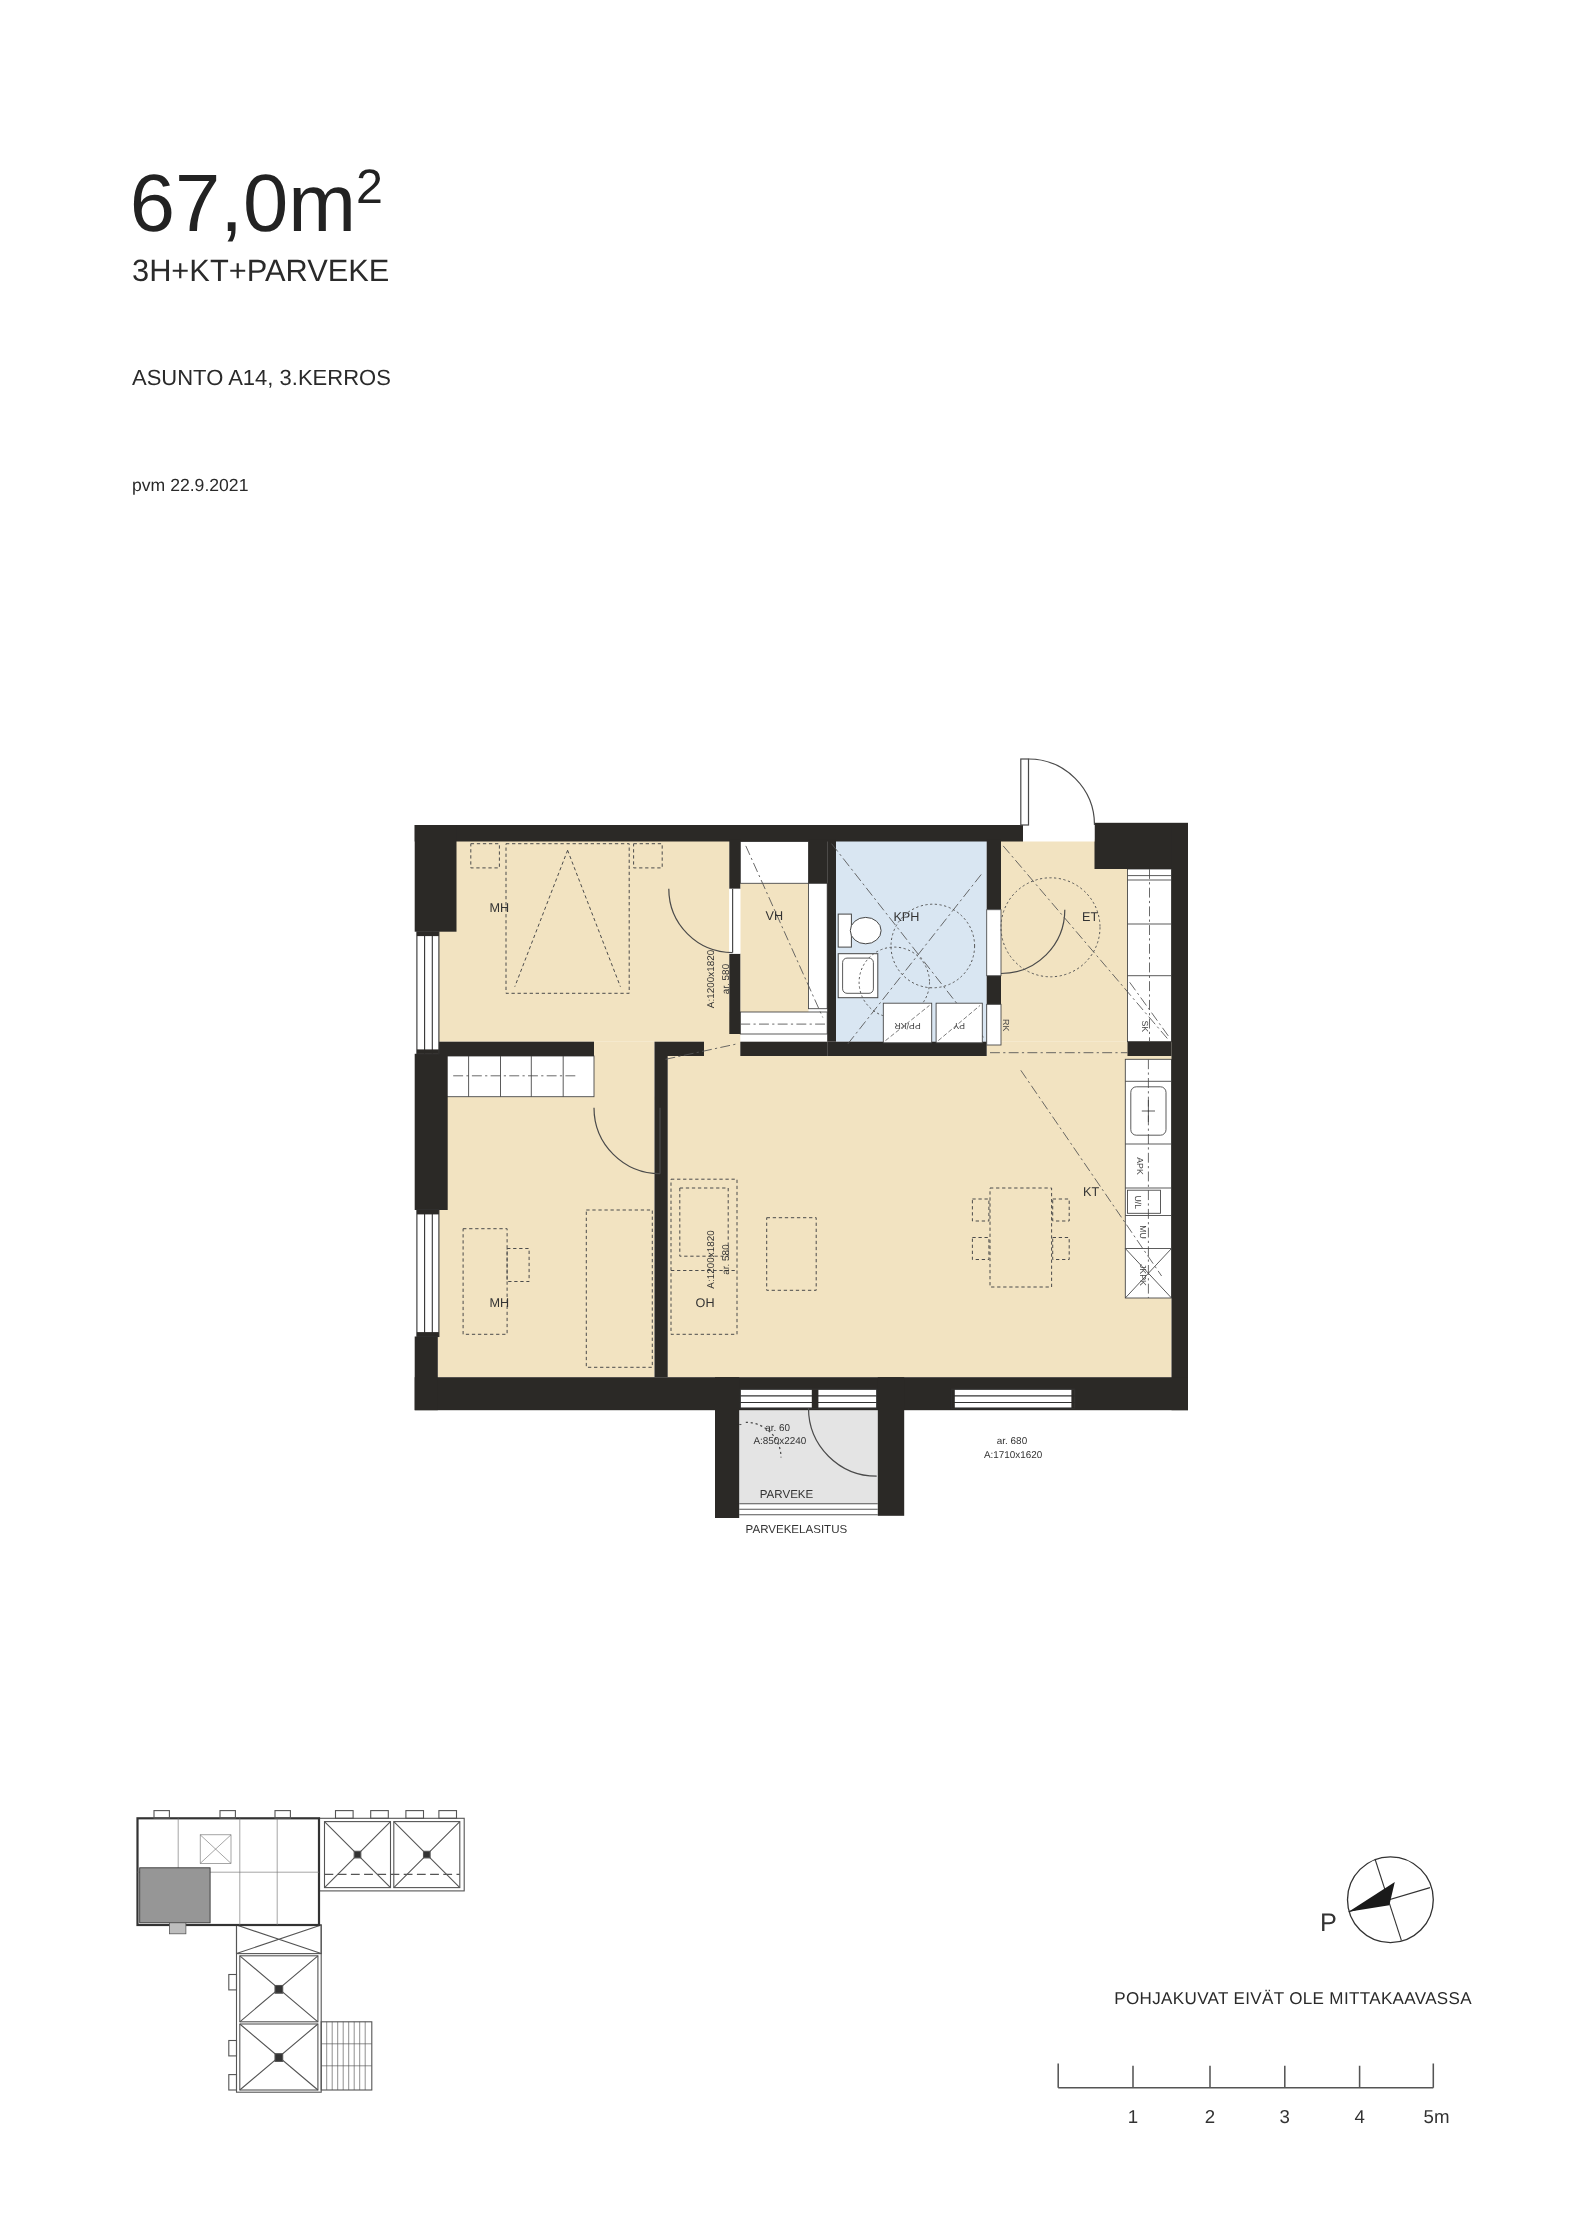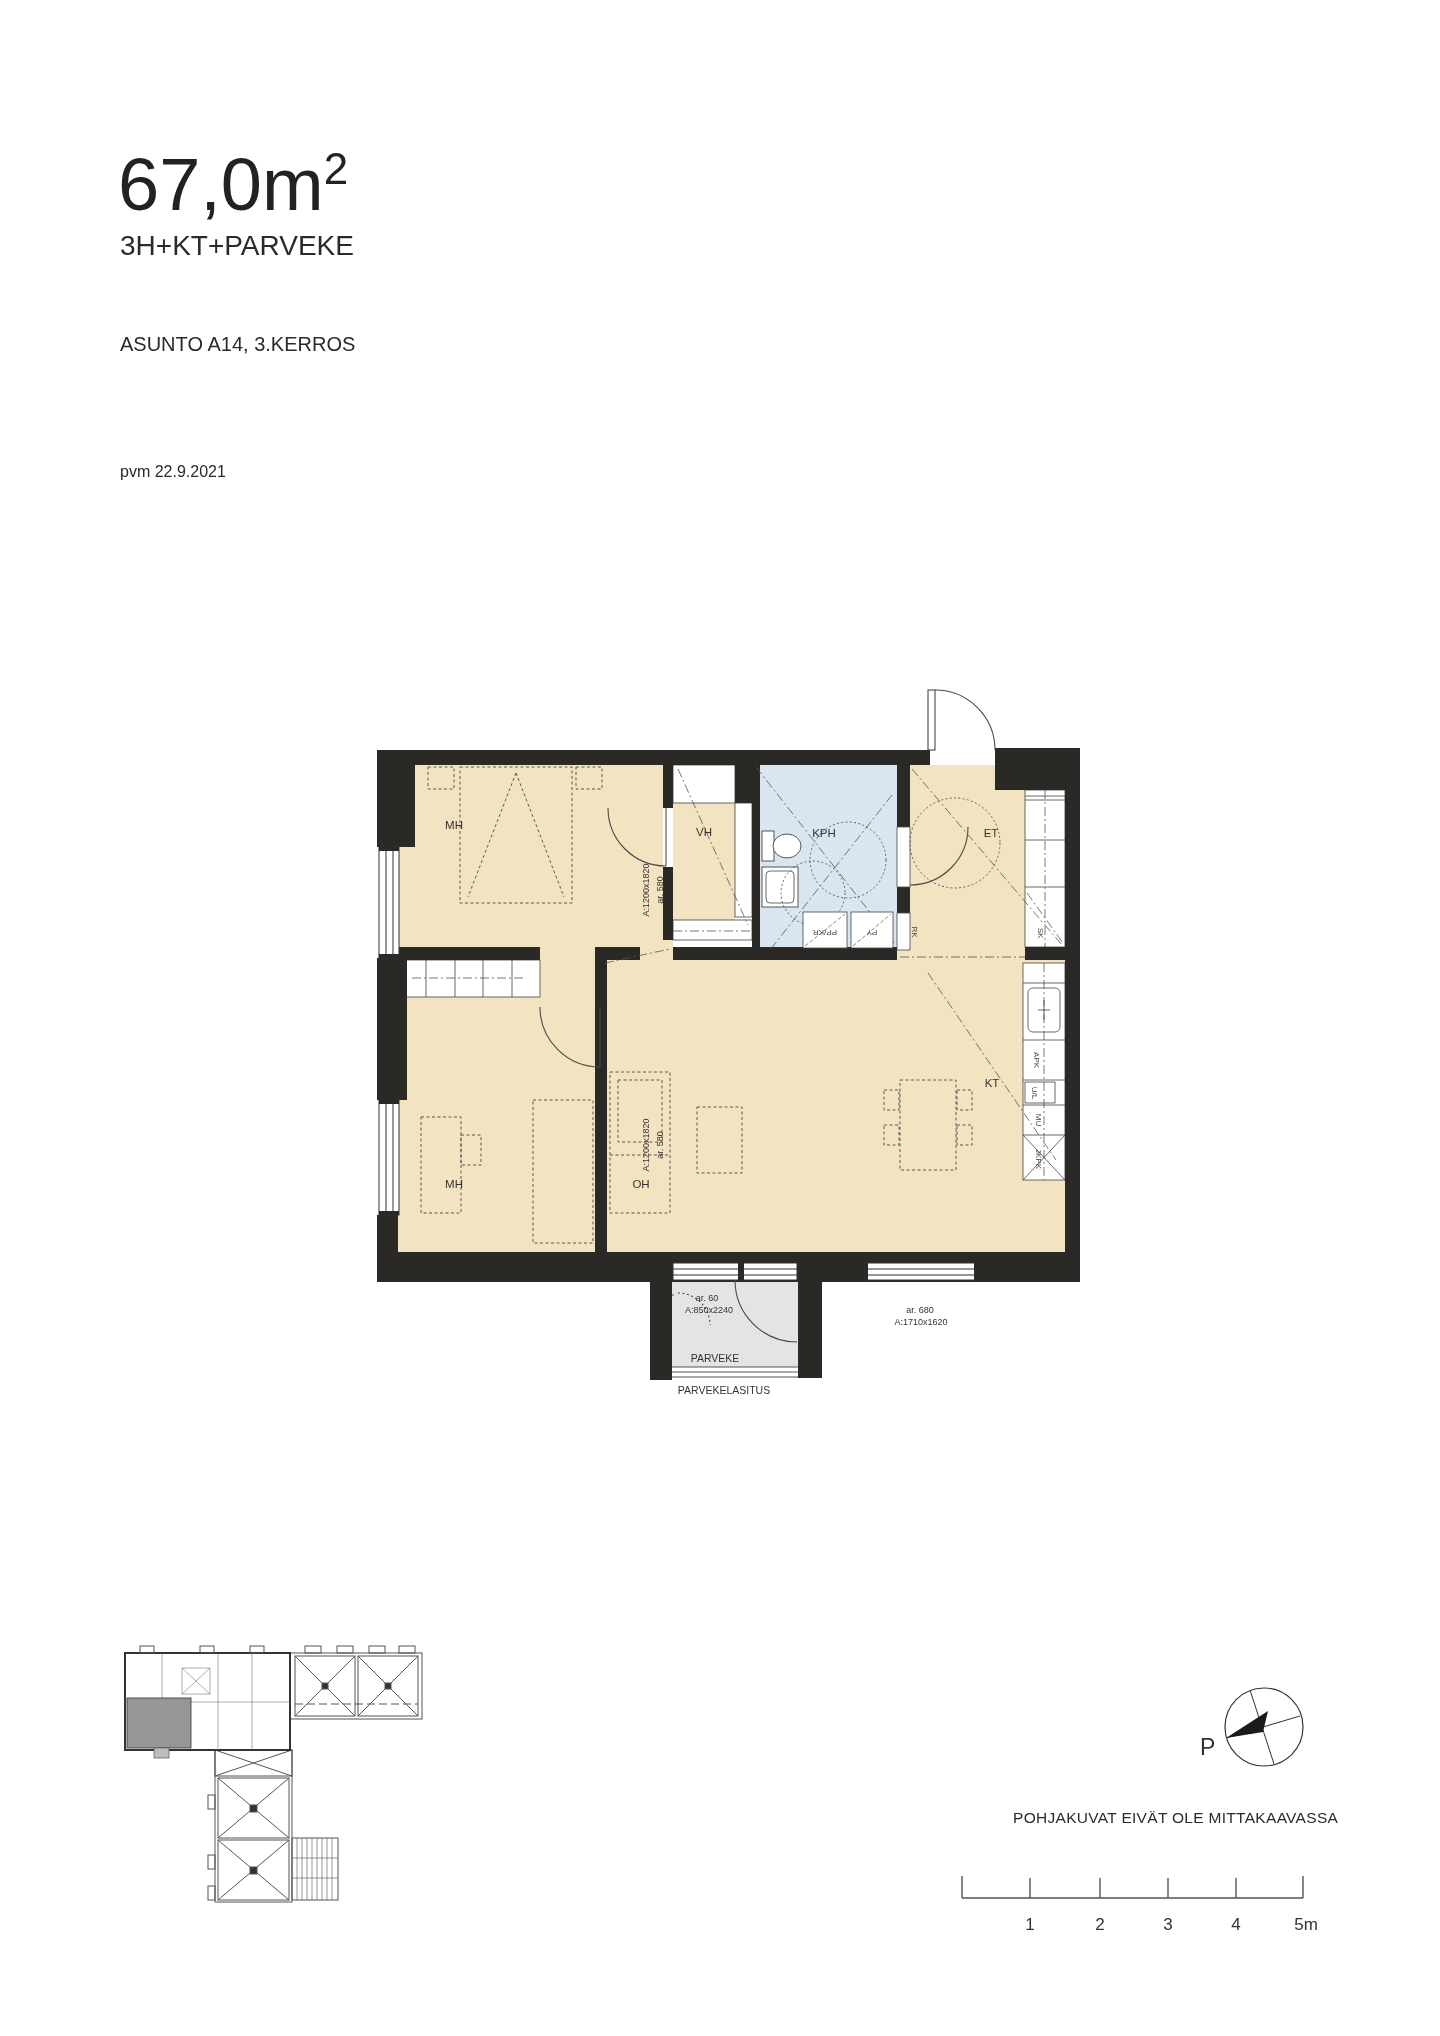--- a/index.html
+++ b/index.html
@@ -9,21 +9,21 @@
   html,body{margin:0;padding:0;}
   body{
     width:1440px;height:2036px;position:relative;background:#ffffff;
     font-family:"Liberation Sans", sans-serif;color:var(--txt);overflow:hidden;
   }
   .abs{position:absolute;}
   .title{left:118px;top:104px;font-size:74px;font-weight:400;color:#222;letter-spacing:0px;margin-top:38px;}
   .title sup{font-size:44px;vertical-align:super;line-height:0;}
   .subtitle{left:120px;top:230px;font-size:28px;color:#2a2a2a;}
   .aptinfo{left:120px;top:306px;font-size:20px;color:#2a2a2a;margin-top:27px;}
-  .date{left:120px;top:433px;font-size:16px;color:#2a2a2a;margin-top:30px;}
+  .date{left:120px;top:433px;font-size:16px;color:#2a2a2a;}
   .disclaimer{left:1013px;top:1809px;font-size:15.5px;color:#2a2a2a;letter-spacing:.3px;}
   svg text{font-family:"Liberation Sans", sans-serif;fill:#333;}
   .roomlbl{font-size:11.5px;}
   .smalllbl{font-size:9px;}
   .tinylbl{font-size:8px;fill:#444;}
 </style>
 </head>
 <body>
 
 <div class="abs title"><span>67,0m</span><sup>2</sup></div>

